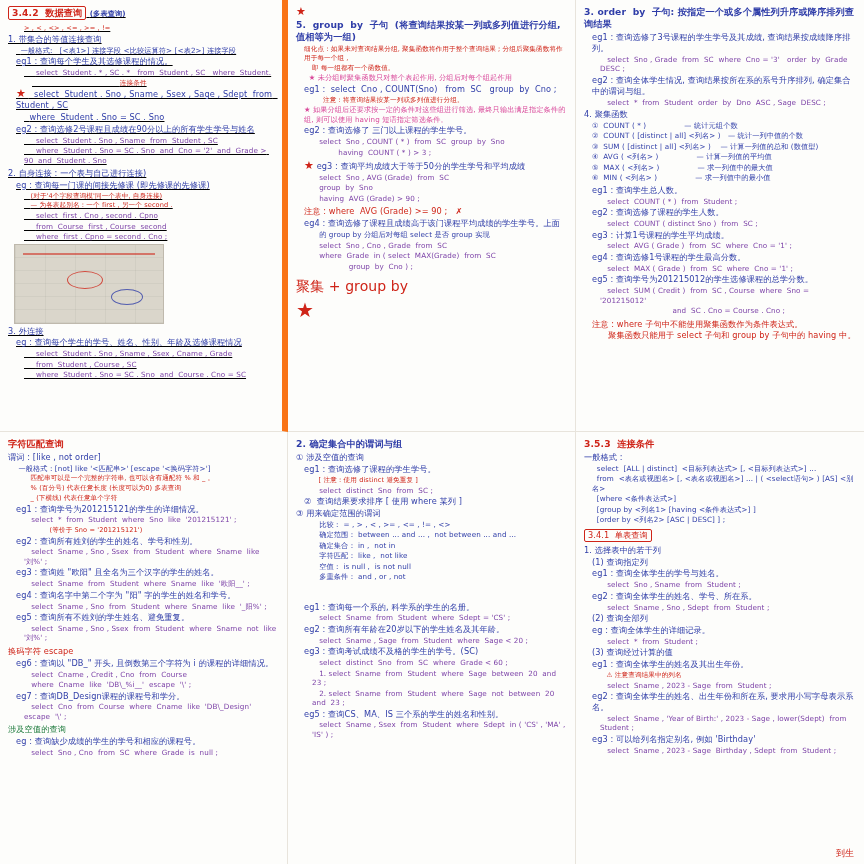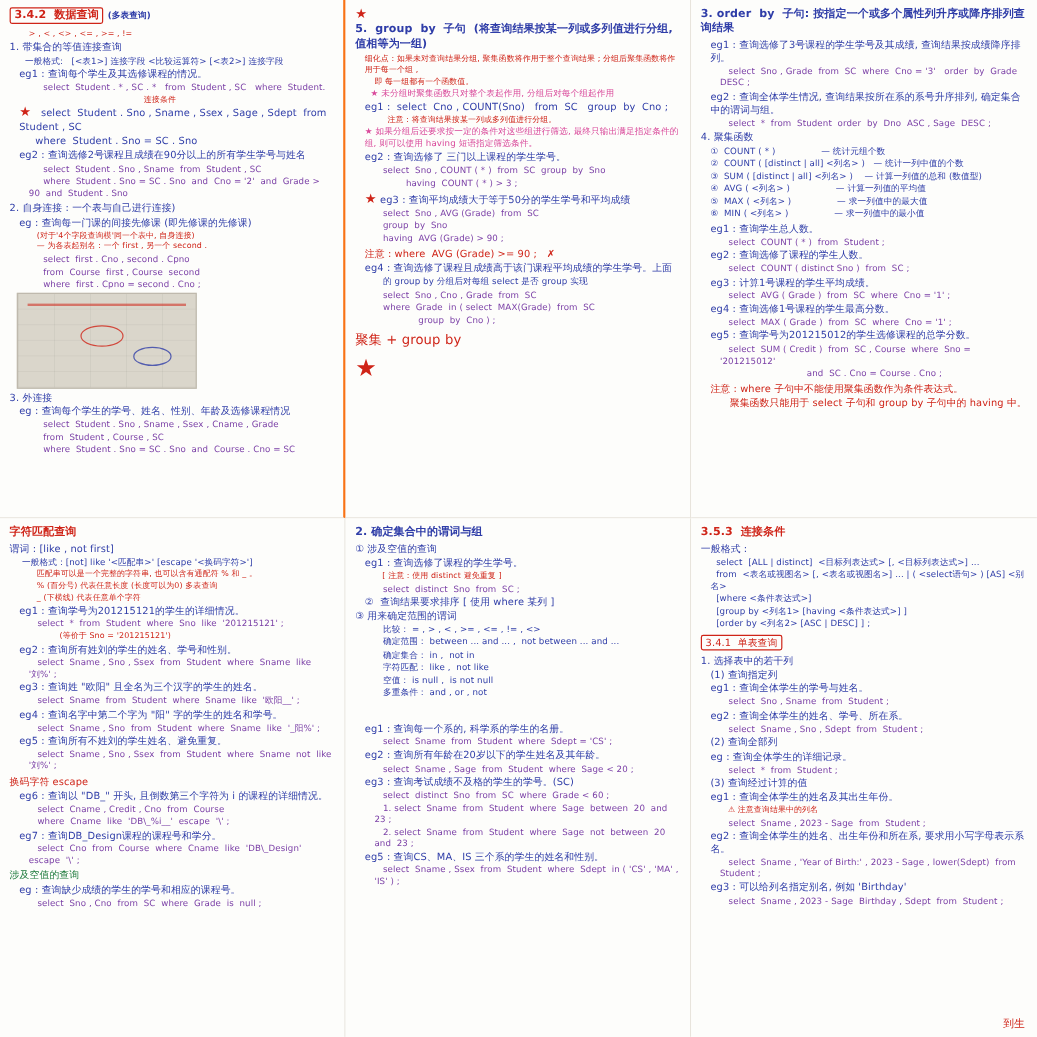--- a/index.html
+++ b/index.html
@@ -17,21 +17,21 @@
     grid-template-rows:1fr 1fr;
     gap:0;
   }
   .quad{
     position:relative;
     padding:6px 8px 4px 8px;
     box-sizing:border-box;
     overflow:hidden;
     background:#fdfdfb;
   }
-  .q1{border-right:2px solid #f97316;border-bottom:1px solid #e8e4dc;}
+  .q1{border-right:6px solid #f97316;border-bottom:1px solid #e8e4dc;text-decoration:underline;}
   .q2{border-right:1px solid #e8e4dc;border-bottom:1px solid #e8e4dc;}
   .q3{border-bottom:1px solid #e8e4dc;}
   .q4{border-right:1px solid #e8e4dc;}
   .q5{border-right:1px solid #e8e4dc;}
 
   
   .ln{
     font-size:8.2px;
     line-height:1.32;
     letter-spacing:.1px;
@@ -54,21 +54,21 @@
     border:1.4px solid #cf2418;
     border-radius:2px;
     padding:0 3px;
     margin-bottom:2px;
   }
   .indent1{padding-left:8px;}
   .indent2{padding-left:16px;}
   .indent3{padding-left:24px;}
   .sm{font-size:7.2px;}
   .xs{font-size:6.6px;}
-  .big{font-size:11px;}
+  .big{font-size:14px;}
 
   .star{
     color:#cf2418;
     font-size:11px;
     line-height:1;
   }
   .tbl-img{
     width:148px;height:78px;
     border:1px solid #bfb9ad;
     background:
@@ -183,21 +183,21 @@
     <div class="ln purple indent2 sm">   select  MAX ( Grade )  from  SC  where  Cno = '1' ;</div>
     <div class="ln blue indent1">eg5 : 查询学号为201215012的学生选修课程的总学分数。</div>
     <div class="ln purple indent2 sm">   select  SUM ( Credit )  from  SC , Course  where  Sno = '201215012'</div>
     <div class="ln purple indent3 sm">                           and  SC . Cno = Course . Cno ;</div>
     <div class="ln red indent1" style="margin-top:3px;">注意 : where 子句中不能使用聚集函数作为条件表达式。</div>
     <div class="ln red indent2">   聚集函数只能用于 select 子句和 group by 子句中的 having 中。</div>
   </div>
 
   <div class="quad q4">
     <div class="ln red hdr">字符匹配查询</div>
-    <div class="ln blue">谓词 : [like , not first]</div>
+    <div class="ln blue">谓词 : [like , not order]</div>
     <div class="ln blue indent1 sm"> 一般格式 : [not] like '&lt;匹配串&gt;' [escape '&lt;换码字符&gt;']</div>
     <div class="ln red xs indent2">   匹配串可以是一个完整的字符串, 也可以含有通配符 % 和 _ 。</div>
     <div class="ln red xs indent2">   % (百分号) 代表任意长度 (长度可以为0) 多表查询</div>
     <div class="ln red xs indent2">   _ (下横线) 代表任意单个字符</div>
     <div class="ln blue indent1">eg1 : 查询学号为201215121的学生的详细情况。</div>
     <div class="ln purple indent2 sm">   select  *  from  Student  where  Sno  like  '201215121' ;</div>
     <div class="ln red xs indent3">        (等价于 Sno = '201215121')</div>
     <div class="ln blue indent1">eg2 : 查询所有姓刘的学生的姓名、学号和性别。</div>
     <div class="ln purple indent2 sm">   select  Sname , Sno , Ssex  from  Student  where  Sname  like  '刘%' ;</div>
     <div class="ln blue indent1">eg3 : 查询姓 "欧阳" 且全名为三个汉字的学生的姓名。</div>

